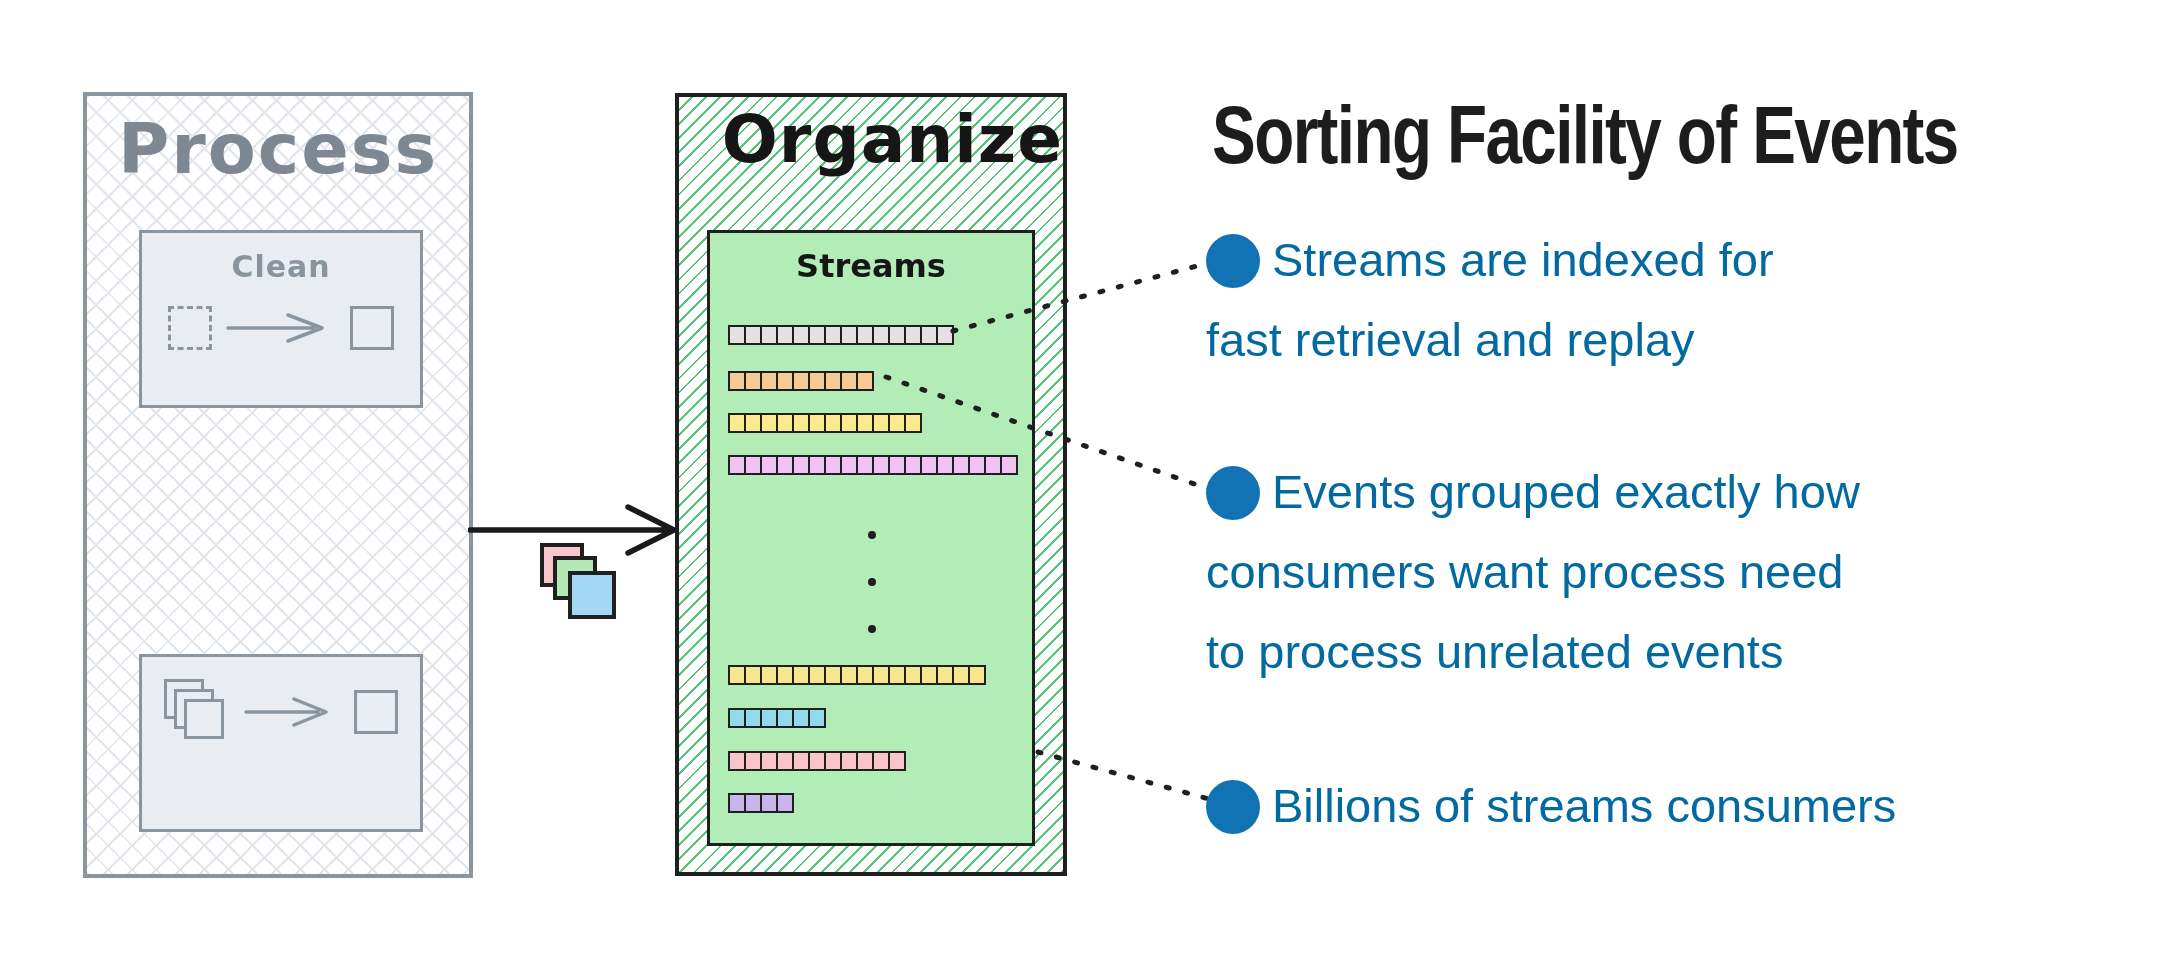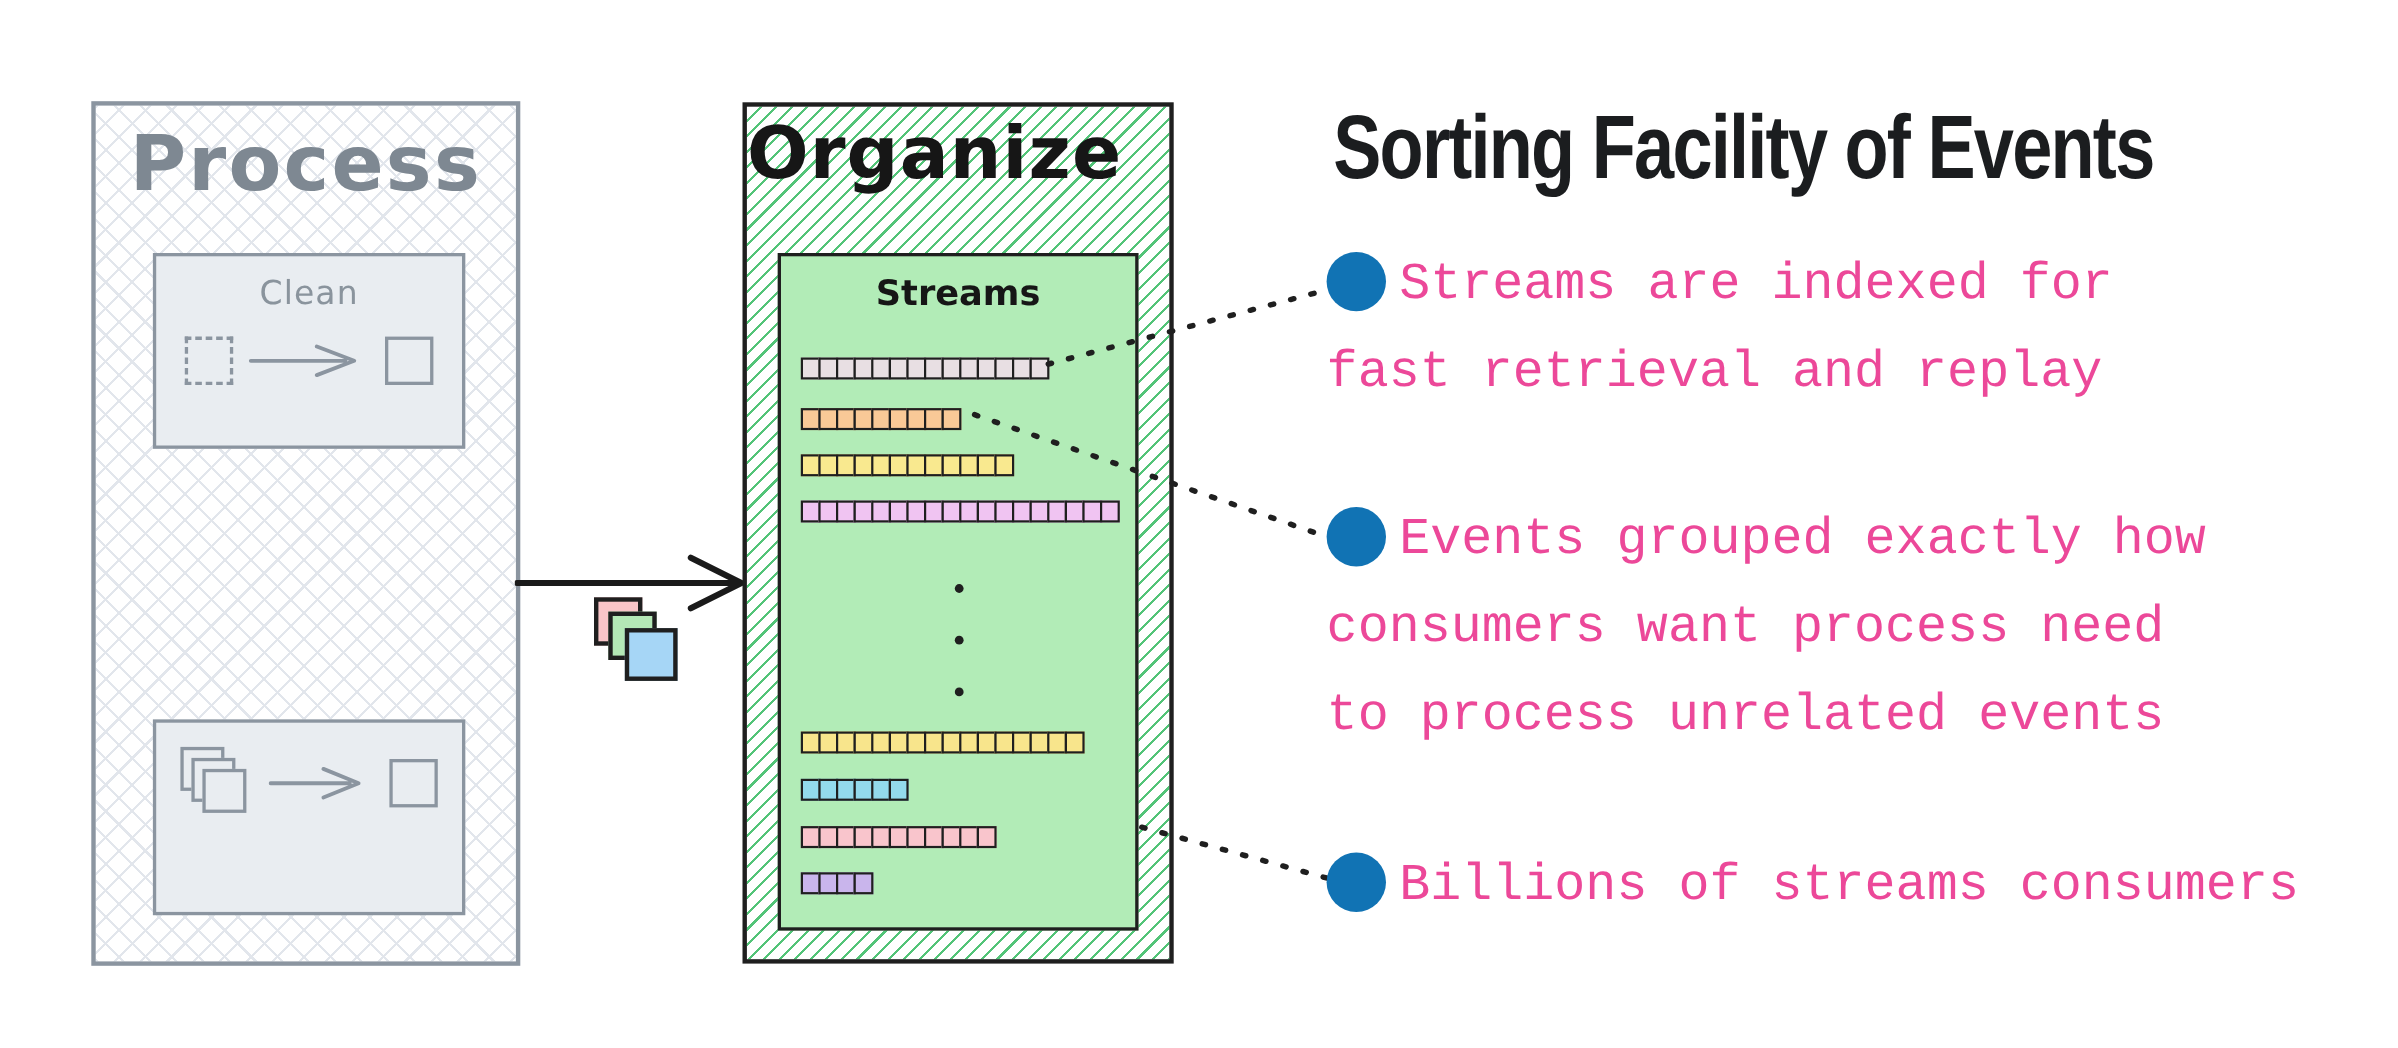--- a/index.html
+++ b/index.html
@@ -15,21 +15,21 @@
       repeating-linear-gradient(135deg,#e2e6ec 0 2px,transparent 2px 17px);}
   .process-title{position:absolute;left:0;top:12px;width:100%;text-align:center;
     font-family:"DejaVu Sans",sans-serif;font-size:70px;font-weight:600;color:#7e8892;
     letter-spacing:2px;}
   .step-box{position:absolute;left:52px;width:278px;height:172px;background:#e9edf1;
     border:3px solid #8b95a0;}
   .step-clean{top:134px;}
   .step-enrich{top:346px;}
   .step-aggregate{top:558px;}
   .step-label{margin-top:16px;text-align:center;font-family:"DejaVu Sans",sans-serif;
-    font-size:30px;font-weight:400;color:#8a949d;letter-spacing:1px;}
+    font-size:30px;font-weight:700;color:#8a949d;letter-spacing:1px;}
   .step-icon-row{display:flex;align-items:center;justify-content:center;gap:14px;margin-top:22px;}
   .sq{width:44px;height:44px;box-sizing:border-box;border:3px solid #8b95a0;background:transparent;}
   .sq-dashed{border-style:dashed;}
   .sq-question{display:flex;align-items:center;justify-content:center;
     font-size:28px;font-weight:700;color:#8b95a0;font-family:"DejaVu Sans",sans-serif;}
   .stack{position:relative;width:66px;height:66px;flex:0 0 auto;}
   .stack .sq{position:absolute;width:40px;height:40px;background:#e9edf1;}
   .stack .sq:nth-child(1){left:0;top:0;}
   .stack .sq:nth-child(2){left:10px;top:10px;}
   .stack .sq:nth-child(3){left:20px;top:20px;}
@@ -40,40 +40,40 @@
   .payload{position:absolute;left:540px;top:543px;width:96px;height:96px;}
   .payload span{position:absolute;width:44px;height:44px;box-sizing:border-box;border:4px solid #1f1f1f;}
   .payload .p1{left:0;top:0;}
   .payload .p2{left:13px;top:13px;}
   .payload .p3{left:28px;top:28px;width:48px;height:48px;}
 
   
   .organize-panel{position:absolute;left:675px;top:93px;width:384px;height:775px;
     border:4px solid #1f1f1f;
     background-image:repeating-linear-gradient(135deg,#ffffff 0 8px,#53c478 8px 10px);}
-  .organize-title{position:absolute;left:0;top:4px;width:100%;text-align:left;
+  .organize-title{position:absolute;left:0;top:4px;width:100%;text-align:right;
     font-family:"DejaVu Sans",sans-serif;font-size:66px;font-weight:600;color:#161616;
     letter-spacing:1px;}
   .streams-box{position:absolute;left:28px;top:133px;width:322px;height:610px;
     background:#b2ecb7;border:3px solid #1f1f1f;}
   .streams-title{position:absolute;left:0;top:14px;width:100%;text-align:center;
     font-family:"DejaVu Sans",sans-serif;font-size:32px;font-weight:600;color:#161616;}
   .stream-row{position:absolute;left:18px;display:flex;}
   .stream-row .cell{width:14px;height:16px;border:2px solid #1f1f1f;margin-left:-2px;}
   .stream-row .cell:first-child{margin-left:0;}
   .row-0{top:92px;} .row-1{top:138px;} .row-2{top:180px;} .row-3{top:222px;}
   .row-4{top:432px;} .row-5{top:475px;} .row-6{top:518px;} .row-7{top:560px;}
   .vdots{position:absolute;left:158px;top:298px;display:flex;flex-direction:column;gap:39px;}
   .vdots i{width:8px;height:8px;border-radius:50%;background:#1f1f1f;}
 
   
   .info-title{position:absolute;left:1212px;top:88px;white-space:nowrap;
     font-size:82px;font-weight:900;color:#1b1d1f;letter-spacing:-2px;
     transform:scaleX(0.8);transform-origin:left top;}
-  .bullet-item{position:absolute;left:1206px;font-size:47px;line-height:80px;color:#ec4899;font-family:Liberation Mono, monospace;}
+  .bullet-item{position:absolute;left:1206px;font-size:47px;line-height:80px;color:#0369a1;}
   .bullet-item .bline{white-space:nowrap;}
   .dot{display:inline-block;width:54px;height:54px;border-radius:50%;
     vertical-align:-12px;margin-right:12px;}
   .bullet-1{top:220px;}
   .bullet-2{top:452px;}
   .bullet-3{top:766px;}
 
   
   .overlay{position:absolute;left:0;top:0;pointer-events:none;}
 </style>

